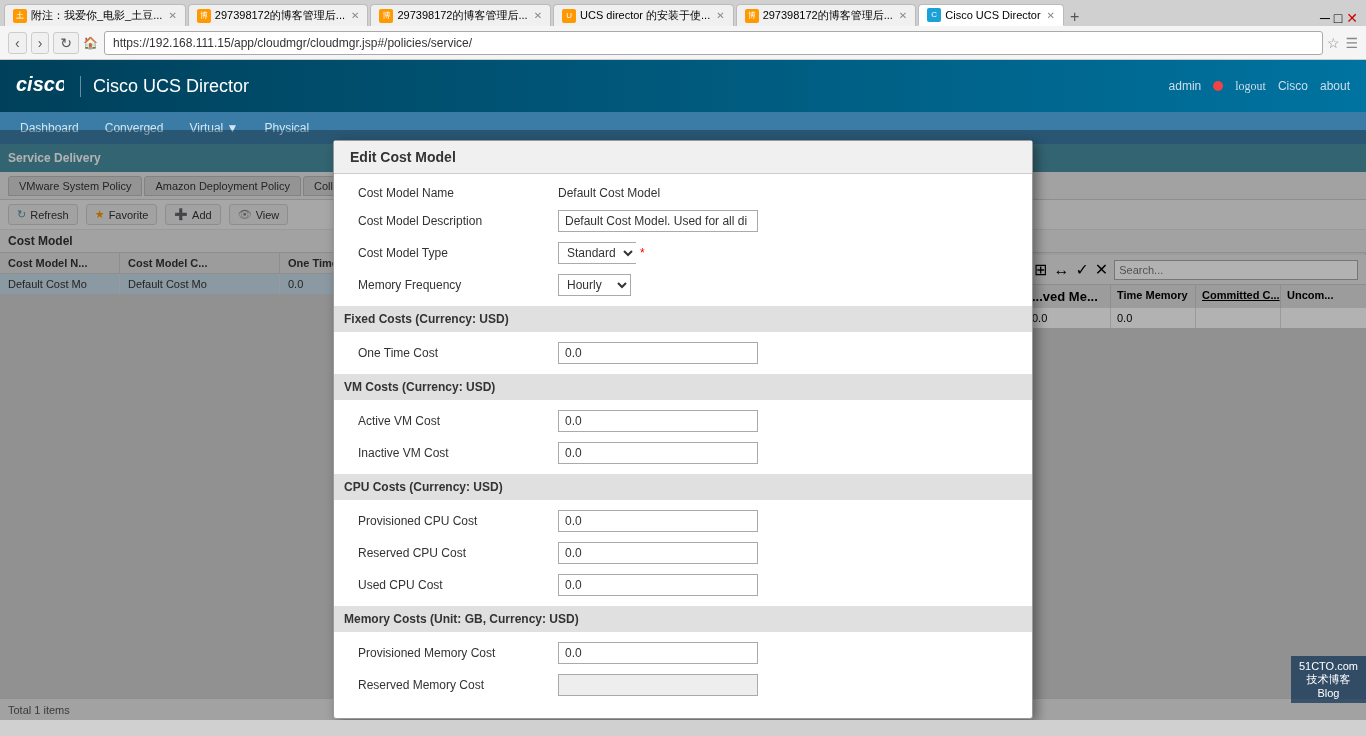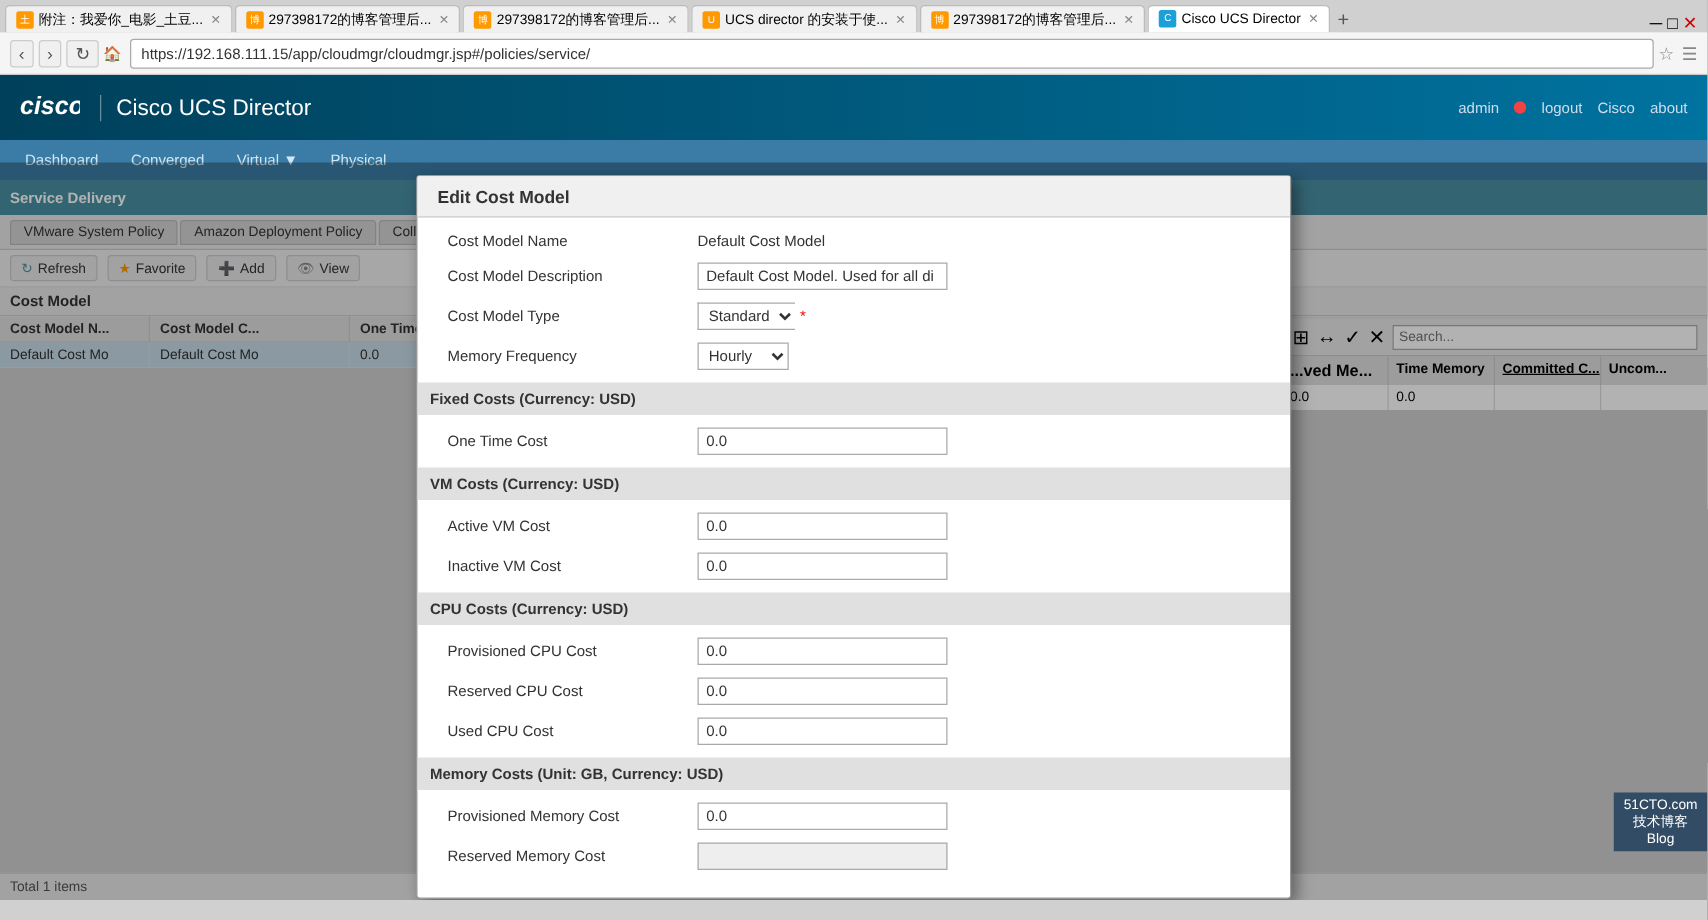--- a/index.html
+++ b/index.html
@@ -129,21 +129,21 @@
   <div class="app-header">
     <div style="margin-right:16px;">
       <svg width="48" height="32" viewBox="0 0 48 32">
         <text x="0" y="22" font-size="20" font-style="italic" font-weight="bold" fill="white">cisco</text>
       </svg>
     </div>
     <div class="app-title">Cisco UCS Director</div>
     <div class="header-right">
       <span>admin</span>
       <span class="admin-dot"></span>
-      <span style="cursor:pointer;">logout</span>
+      <span style="cursor:pointer;font-family:Liberation Serif, serif;">logout</span>
       <span style="cursor:pointer;">Cisco</span>
       <span style="cursor:pointer;">about</span>
     </div>
   </div>
 
   <div class="nav-menu">
     <div class="nav-item">Dashboard</div>
     <div class="nav-item">Converged</div>
     <div class="nav-item">Virtual ▼</div>
     <div class="nav-item">Physical</div>
@@ -310,19 +310,19 @@
 
       </div>
 
     </div>
   </div>
 
   <div class="status-bar">
     <span>Total 1 items</span>
   </div>
 
-  <div style="position:absolute; bottom:39px; right:0; background:rgba(0,40,80,0.65); color:#fff; font-size:11px; padding:4px 8px; text-align:center; z-index:200;">
+  <div style="position:absolute; bottom:17px; right:0; background:rgba(0,40,80,0.65); color:#fff; font-size:11px; padding:4px 8px; text-align:center; z-index:200;">
     <div>51CTO.com</div>
     <div>技术博客</div>
     <div>Blog</div>
   </div>
 
 </div>
 
 </body></html>

